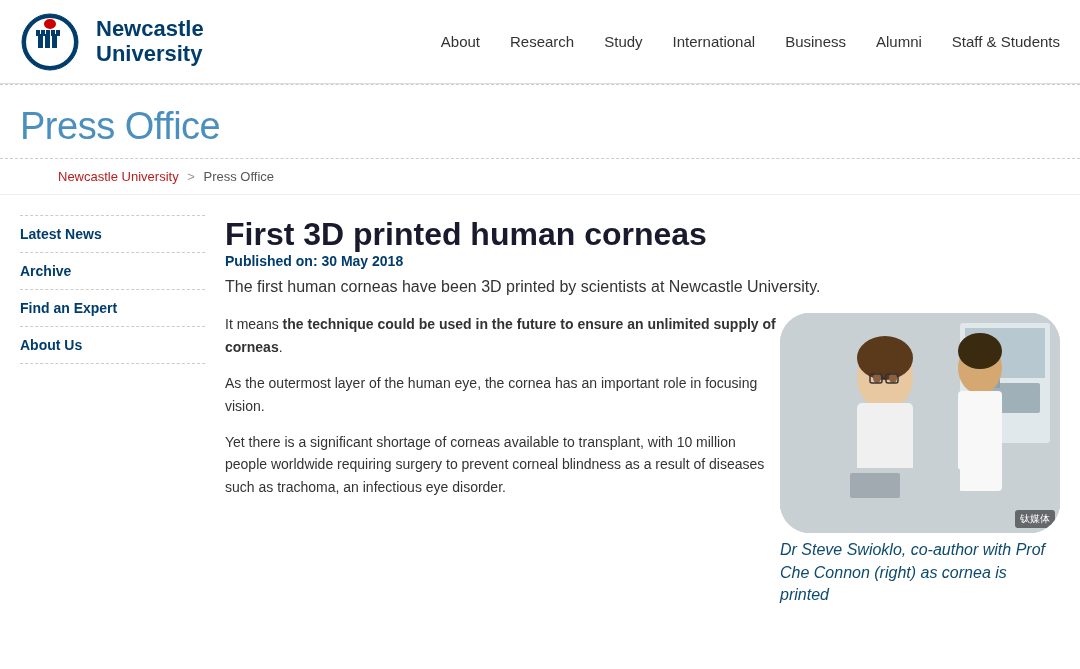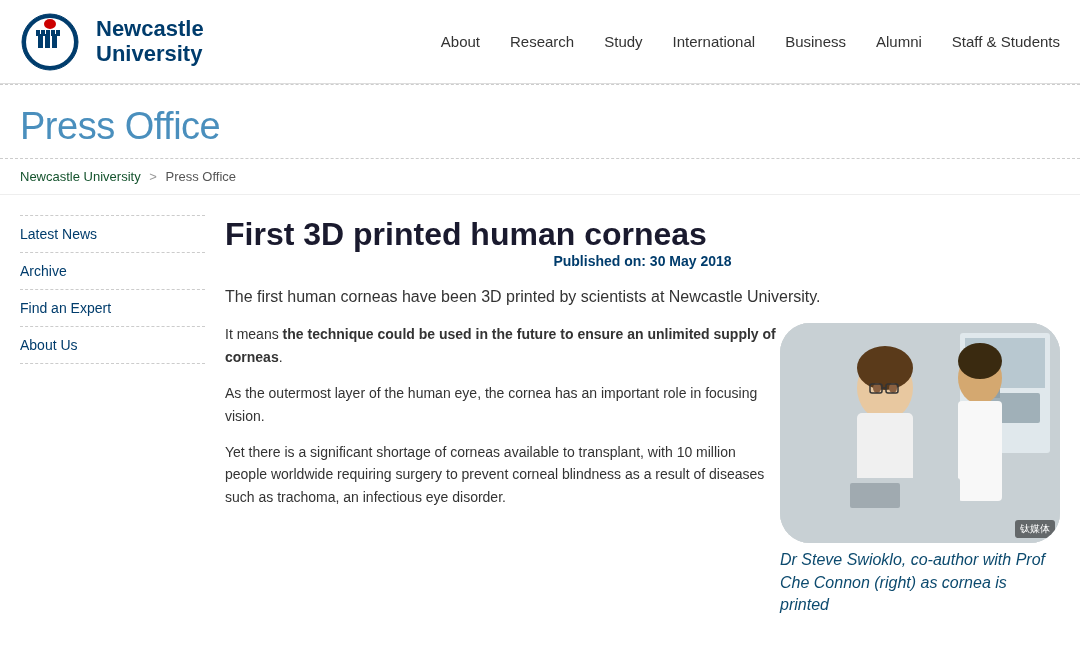--- a/index.html
+++ b/index.html
@@ -67,22 +67,23 @@
     }
 
     
     .breadcrumb {
       padding: 10px 20px;
       font-size: 13px;
       color: #555;
       border-bottom: 1px solid #eee;
     }
     .breadcrumb a {
-      color: #14532d;
+      color: #b91c1c;
       text-decoration: none;
+      margin-left: 38px;
     }
     .breadcrumb-sep {
       margin: 0 5px;
       color: #999;
     }
 
     
     .main-layout {
       display: flex;
       padding: 20px;
@@ -95,41 +96,41 @@
       max-width: 185px;
     }
     .sidebar-item {
       display: block;
       padding: 10px 0;
       border-bottom: 1px dashed #ccc;
       color: #003c6c;
       text-decoration: none;
       font-size: 14px;
       cursor: pointer;
+      font-weight: bold;
     }
     .sidebar-item:first-child {
       border-top: 1px dashed #ccc;
     }
 
     
     .content {
       flex: 1;
     }
     .article-title {
       font-size: 32px;
       font-weight: bold;
       color: #1a1a2e;
       line-height: 1.2;
     }
     .published-date {
       color: #003c6c;
       font-weight: bold;
       font-size: 14px;
-      margin-bottom: 16px;
-      text-align: center;
+      margin-bottom: 6px;
     }
     .intro-text {
       font-size: 16px;
       color: #333;
       margin-bottom: 14px;
       line-height: 1.5;
     }
     .content-with-image {
       display: flex;
       align-items: flex-start;

